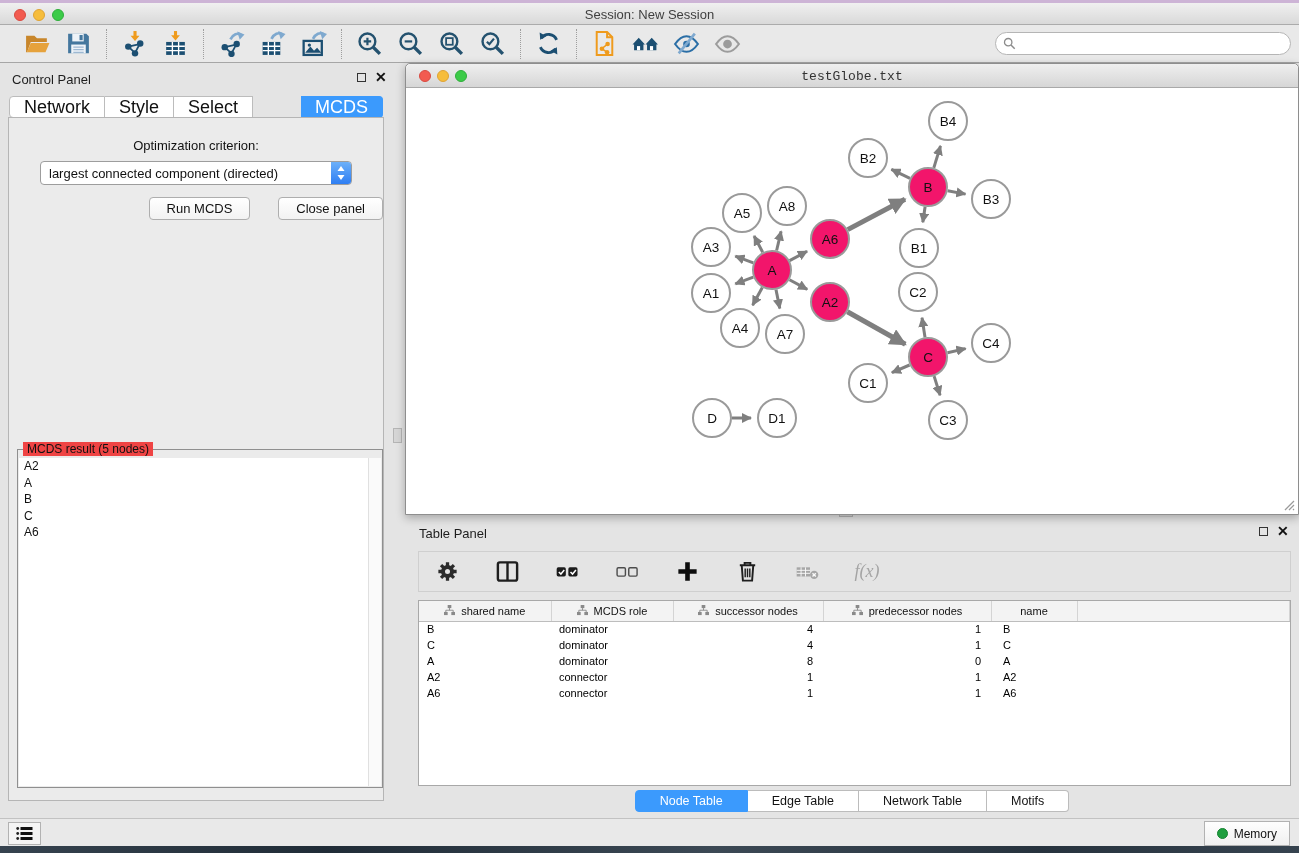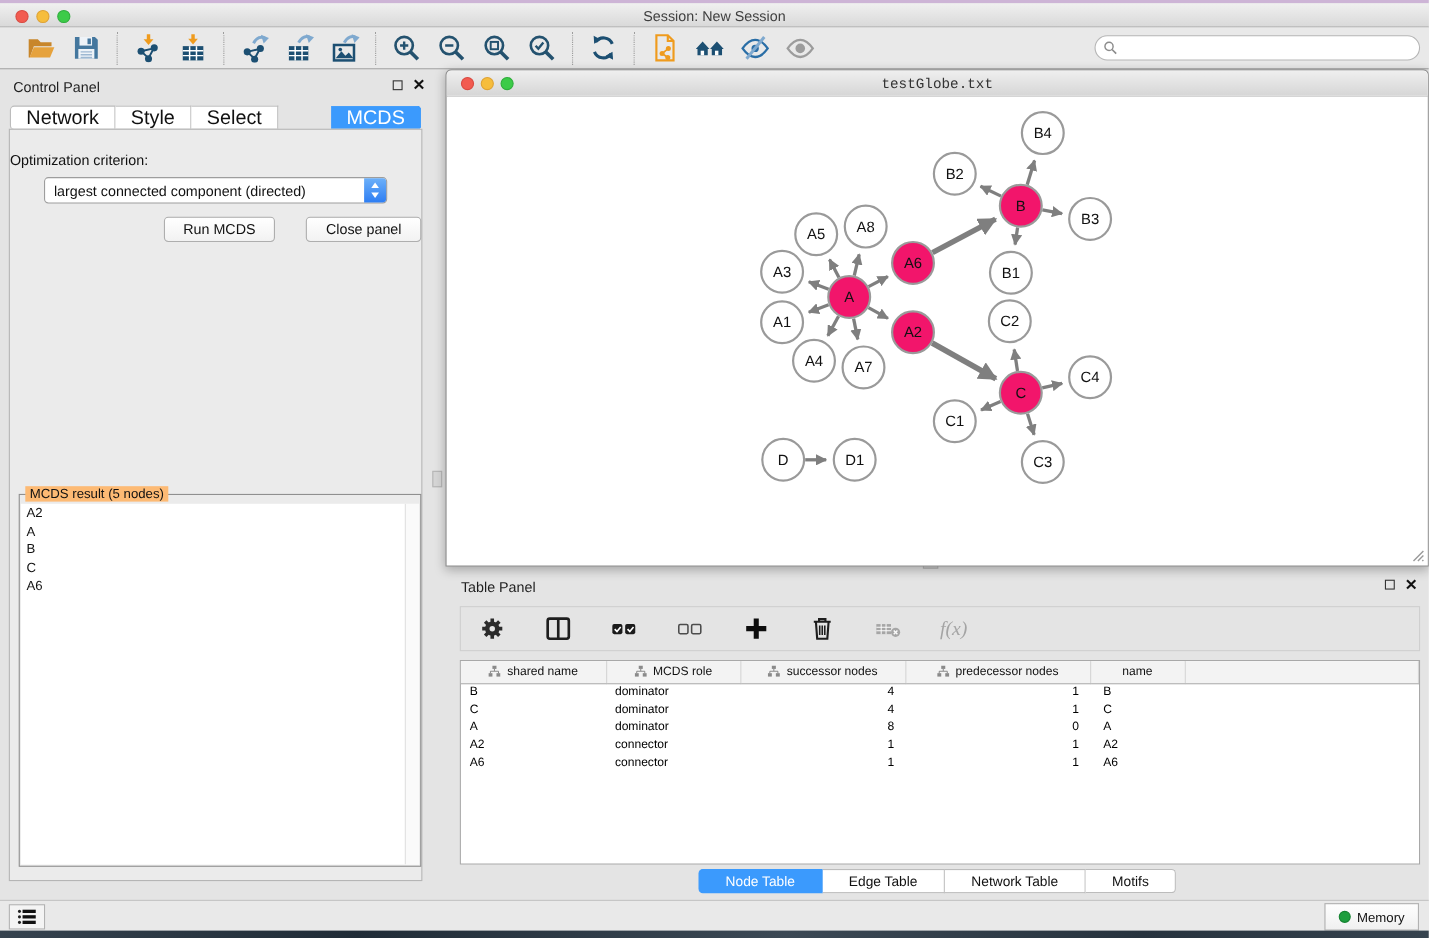--- a/index.html
+++ b/index.html
@@ -40,34 +40,34 @@
 
   
   .cp-tabs { position:absolute; top:96px; left:0; width:392px; display:flex; justify-content:center; }
   .cp-tab { height:22px; padding:0 14px; background:#fff; border:1px solid #bcbcbc; border-left:none;
     font-size:18px; display:flex; align-items:center; color:#111; cursor:pointer; }
   .cp-tab:first-child { border-left:1px solid #bcbcbc; border-radius:4px 0 0 4px; }
   .cp-tab:last-child { border-radius:0 4px 4px 0; }
   .cp-tab.selected { background:#3b9afd; border-color:#3b9afd; color:#fff;margin-left:48px; }
   .cp-body { position:absolute; top:117px; left:8px; width:376px; height:684px;
     background:#ebebeb; border:1px solid #b5b5b5; }
-  .opt-label { margin-top:20px; font-size:13px; color:#111; }
+  .opt-label { margin-top:20px; text-align:center; font-size:13px; color:#111; }
   .criterion { position:relative; margin:8px auto 0; width:312px; height:24px; background:#fff;
     border:1px solid #9d9d9d; border-radius:4px; font-size:13px; color:#111;
     display:flex; align-items:center; padding-left:8px; cursor:pointer; }
   .criterion .stepper { position:absolute; right:0; top:0; width:20px; height:22px;
     background:linear-gradient(#6cb0f9,#2e7ef3); border-radius:0 3px 3px 0;
     display:flex; flex-direction:column; align-items:center; justify-content:center; color:#fff; }
   .stepper svg { width:10px; height:16px; }
   .cp-buttons { display:flex; justify-content:flex-end; gap:28px; margin-top:12px; }
   .cp-btn { height:23px; padding:0 17px; background:linear-gradient(#ffffff,#f2f2f2);
     border:1px solid #aeaeae; border-radius:4px; font-size:13px; color:#111; cursor:pointer; }
   .result-box { position:absolute; left:8px; top:331px; width:366px; height:339px;
     border:1px solid #8f8f8f; }
-  .result-legend { position:absolute; top:-8px; left:5px; background:#fdba74; padding:0 4px;
+  .result-legend { position:absolute; top:-8px; left:5px; background:#ef4444; padding:0 4px;
     font-size:12px; color:#111; }
   .result-list { position:absolute; inset:6px 1px 1px 1px; top:8px; background:#fff; overflow:hidden; }
   .result-scroll { position:absolute; top:0; right:0; bottom:0; width:13px; background:#fafafa;
     border-left:1px solid #e0e0e0; }
   .result-item { font-size:12px; color:#111; padding:1px 0 1px 5px; line-height:14.5px; }
 
   
   .net-window { position:absolute; left:405px; top:63px; width:894px; height:452px;
     border:1px solid #8e8e8e; border-radius:5px 5px 0 0; box-shadow:0 3px 10px rgba(0,0,0,.28); background:#fff; }
   .net-titlebar { position:absolute; top:0; left:0; right:0; height:24px;

